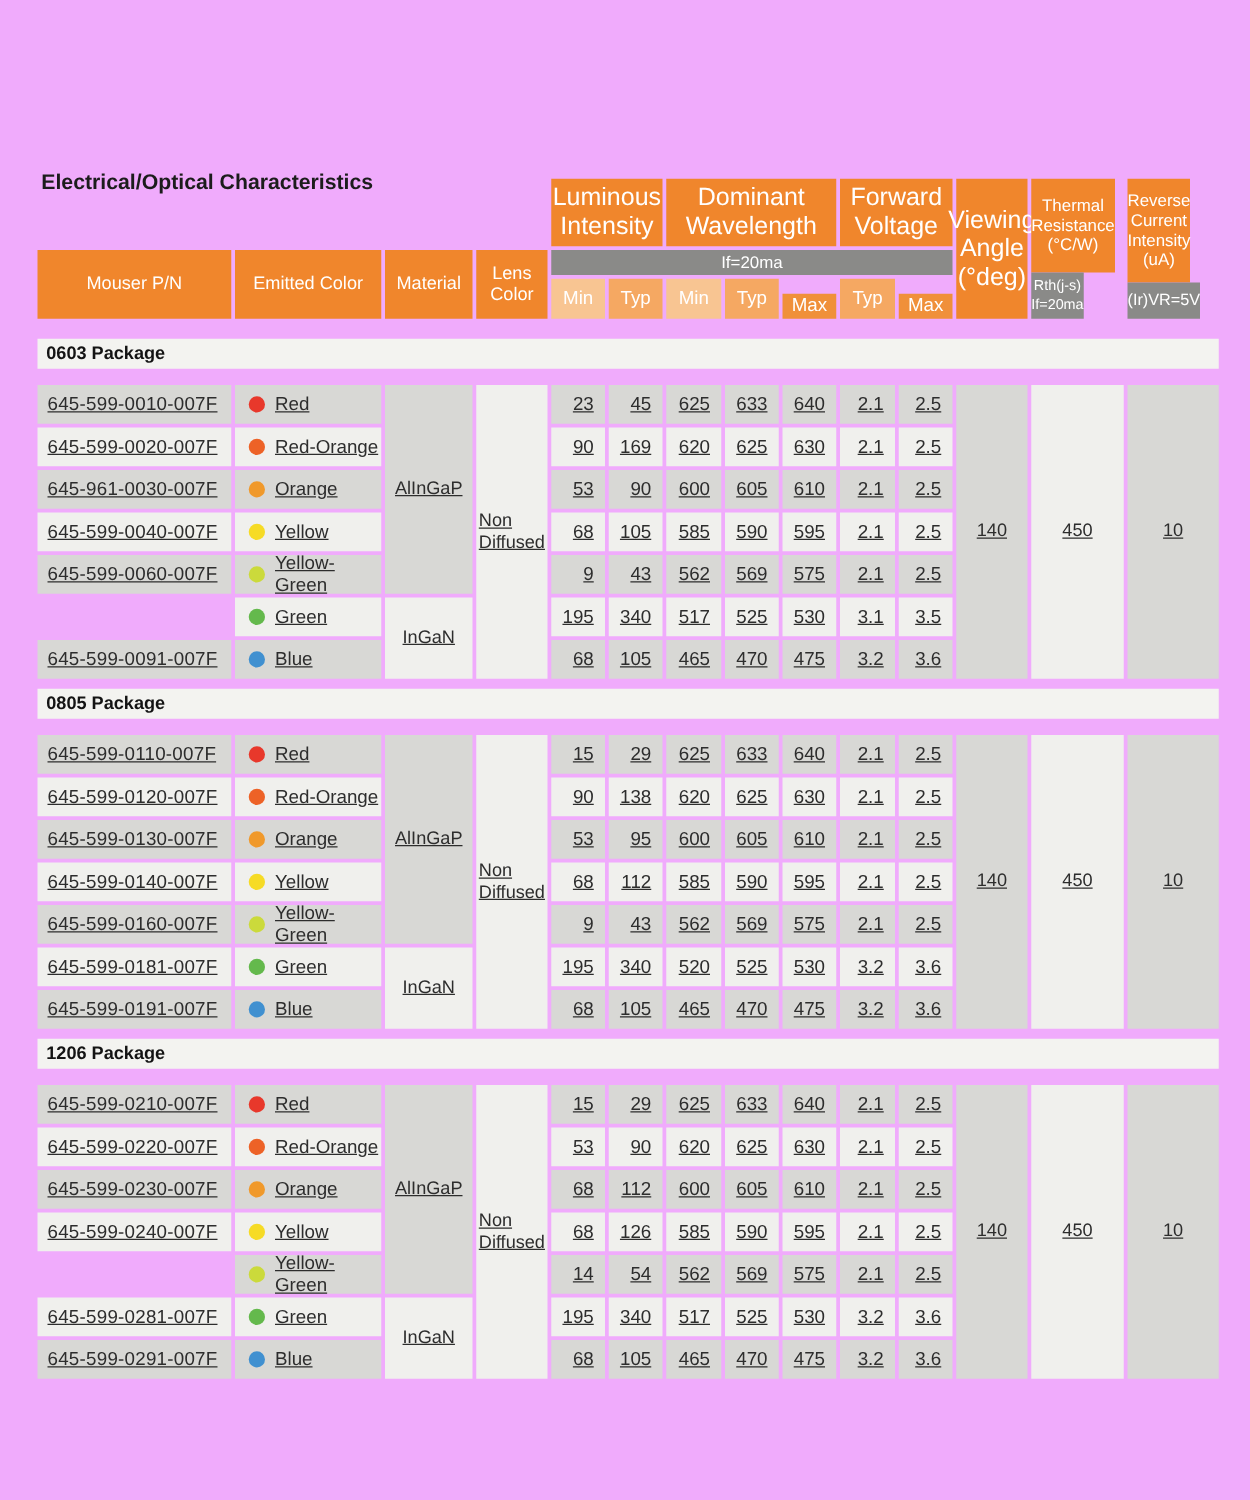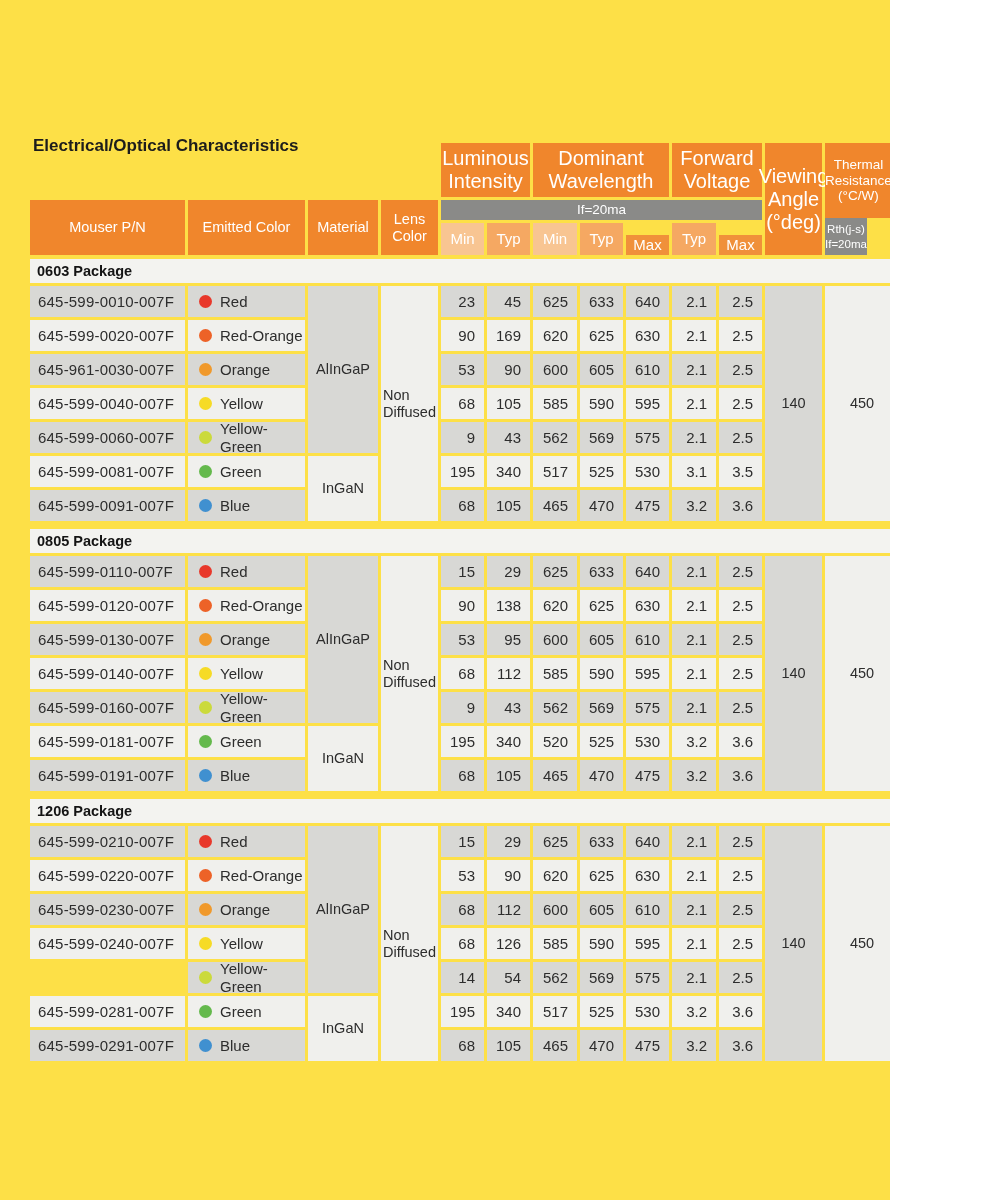--- a/index.html
+++ b/index.html
@@ -1,25 +1,25 @@
 <!DOCTYPE html>
 <html><head>
 <meta charset="utf-8">
 <style>
   html,body{margin:0;padding:0;background:#fff;}
-  .page{position:relative;width:890px;height:1200px;background:#fde047;
+  .page{position:relative;width:1000px;height:1200px;background:#f0abfc;
         font-family:"Liberation Sans",sans-serif;color:#2d2d2d;overflow:hidden;}
   .title{position:absolute;left:33px;top:136px;font-size:17px;font-weight:700;color:#1c1c1c;}
   .table-wrap{position:absolute;left:30px;top:143px;width:945px;}
 
   
   .grid{display:grid;gap:3px;
         grid-template-columns:155px 117px 70px 57px 43px 43px 44px 43px 43px 44px 43px 57px 74px 73px;}
   .hdr{grid-template-rows:54px 20px 32px;}
-  .rows{grid-auto-rows:31px;margin-top:3px;}
+  .rows{grid-auto-rows:31px;margin-top:13px;text-decoration:underline;}
 
   .cell{display:flex;align-items:center;justify-content:center;line-height:1.15;}
 
   
   .oh{background:#F0862C;color:#fff;text-align:center;font-size:20px;white-space:pre-line;}
   .oh-left{font-size:14.5px;}
   .sub{color:#fff;font-size:15px;}
   .sub-min{background:#F8C592;}
   .sub-typ{background:#F5A862;}
   .sub-max{background:#F0903A;margin-top:12px;}
@@ -45,21 +45,21 @@
   
   .odd{background:#D8D8D5;}
   .even{background:#F0F0ED;}
   .pn{justify-content:flex-start;padding-left:8px;font-size:15px;letter-spacing:.2px;}
   .colorcell{justify-content:flex-start;padding-left:11px;font-size:15px;}
   .dot{width:13px;height:13px;border-radius:50%;margin-right:8px;flex:0 0 auto;}
   .num{justify-content:flex-end;padding-right:9px;font-size:15px;}
   .merged{font-size:14.5px;white-space:pre-line;}
   .secbar{height:24px;display:flex;align-items:center;background:#F3F3F0;
           padding-left:7px;font-size:14.5px;font-weight:700;color:#141414;margin-top:8px;}
-  .secbar.first{margin-top:4px;text-align:center;}
+  .secbar.first{margin-top:16px;text-align:center;}
 </style>
 </head>
 <body>
 
 <div class="page">
   <div class="title">Electrical/Optical Characteristics</div>
 
   <div class="table-wrap">
 
     <div class="grid hdr">
@@ -106,21 +106,20 @@
       </div>
     </div>
 
     <div class="secbar first">0603 Package</div>
     <div class="grid rows">
       <div class="cell pn c1 r1 odd">645-599-0010-007F</div>
       <div class="cell pn c1 r2 even">645-599-0020-007F</div>
       <div class="cell pn c1 r3 odd">645-961-0030-007F</div>
       <div class="cell pn c1 r4 even">645-599-0040-007F</div>
       <div class="cell pn c1 r5 odd">645-599-0060-007F</div>
-      <div class="cell pn c1 r6 even">645-599-0081-007F</div>
       <div class="cell pn c1 r7 odd">645-599-0091-007F</div>
 
       <div class="cell colorcell c2 r1 odd">
           <span class="dot" style="background: rgb(232, 56, 43);"></span>
           <span>Red</span>
         </div>
       <div class="cell colorcell c2 r2 even">
           <span class="dot" style="background: rgb(237, 98, 39);"></span>
           <span>Red-Orange</span>
         </div>

